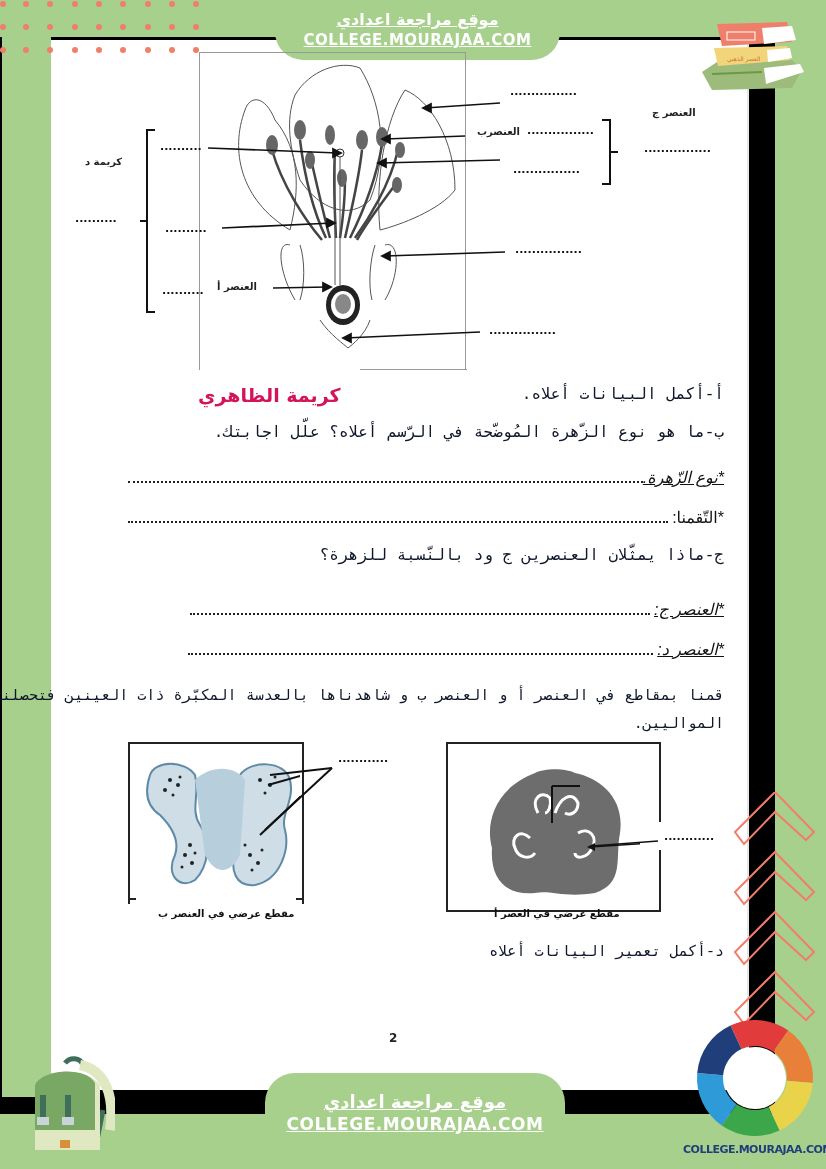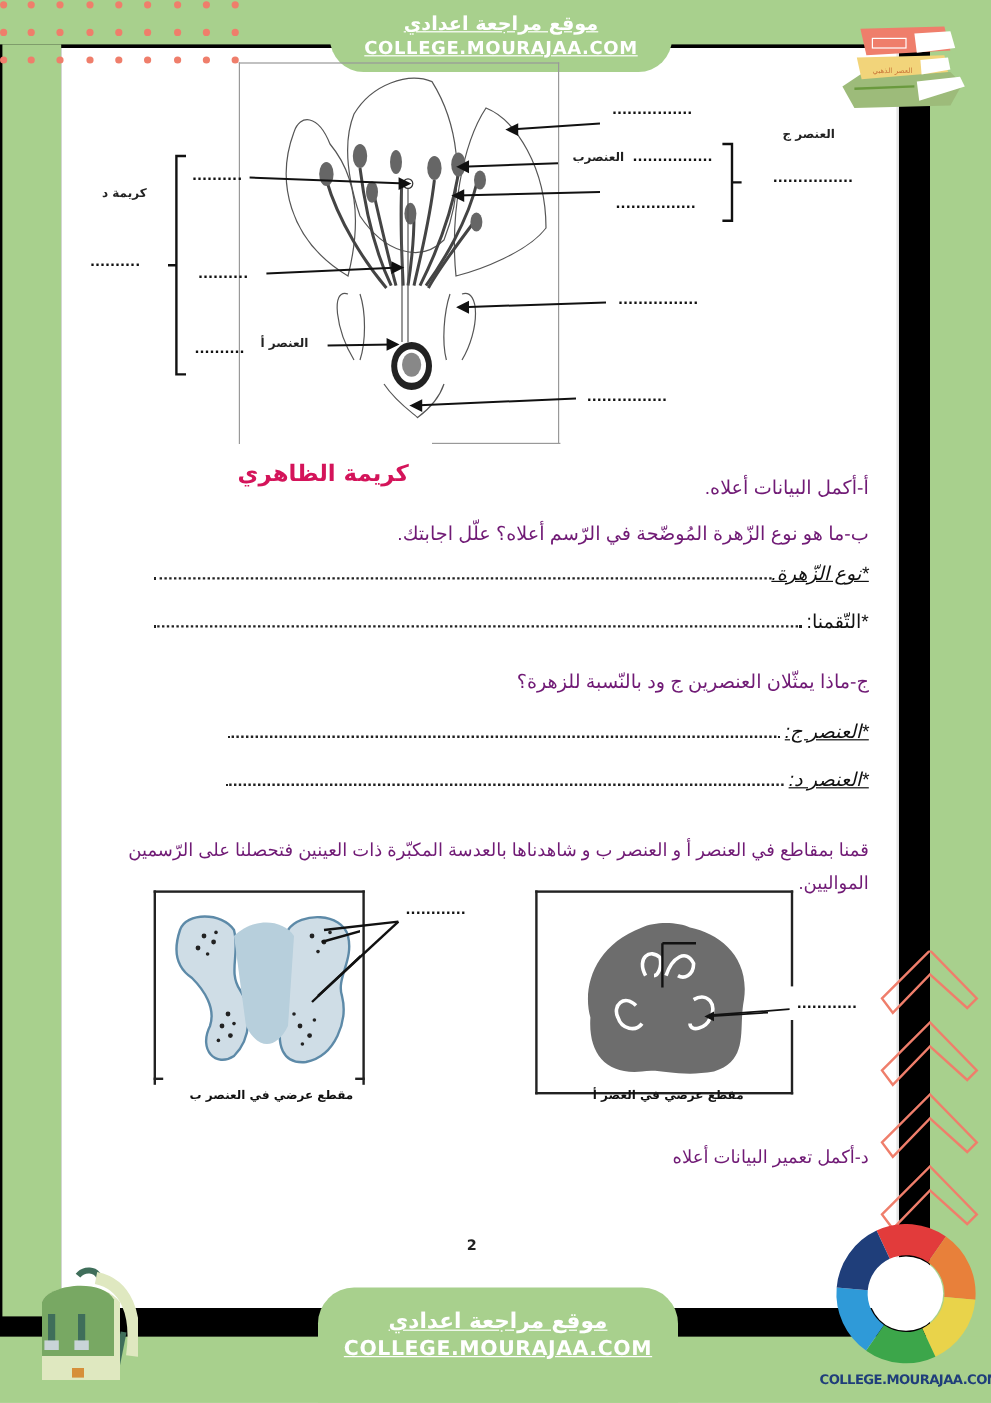--- a/index.html
+++ b/index.html
@@ -26,21 +26,21 @@
     
     .diagram-box { position: absolute; left: 199px; top: 52px; width: 267px; height: 318px; border-left: 1px solid #999; border-right: 1px solid #999; border-top: 1px solid #999; }
     .diagram-box::after { content: ""; position: absolute; left: 160px; bottom: 0; width: 107px; border-bottom: 1px solid #999; }
     svg.flower { position: absolute; left: 0; top: 0; }
 
     .lbl { position: absolute; font-size: 10px; font-weight: bold; color: #222; direction: rtl; white-space: nowrap; }
     .dots { position: absolute; font-size: 11px; letter-spacing: 0; color: #111; font-weight: bold; white-space: nowrap; overflow: hidden; }
 
     .author { position: absolute; left: 198px; top: 384px; font-size: 19px; font-weight: bold; color: #d4145a; direction: rtl; }
 
-    .q { position: absolute; right: 102px; direction: rtl; font-family: Liberation Sans, sans-serif; font-size: 16px; color: #701a75; white-space: nowrap; margin-top: 13px; }
+    .q { position: absolute; right: 102px; direction: rtl; font-family: Liberation Mono, monospace; font-size: 16px; color: #0f172a; white-space: nowrap; }
     .answer-line { position: absolute; direction: rtl; font-family: "Liberation Sans", sans-serif; font-size: 16px; color: #111; white-space: nowrap; }
     .answer-line .k { text-decoration: underline; font-style: italic; }
     .answer-line .fill { display: inline-block; vertical-align: baseline; border-bottom: 2px dotted #222; height: 10px; }
 
     .section-box { position: absolute; border: 2px solid #222; }
     .cap { position: absolute; font-size: 10px; font-weight: bold; color: #111; direction: rtl; white-space: nowrap; }
 
     .page-num { position: absolute; left: 389px; top: 1031px; font-size: 12px; font-weight: bold; color: #222; }
 
     .chev { position: absolute; }

